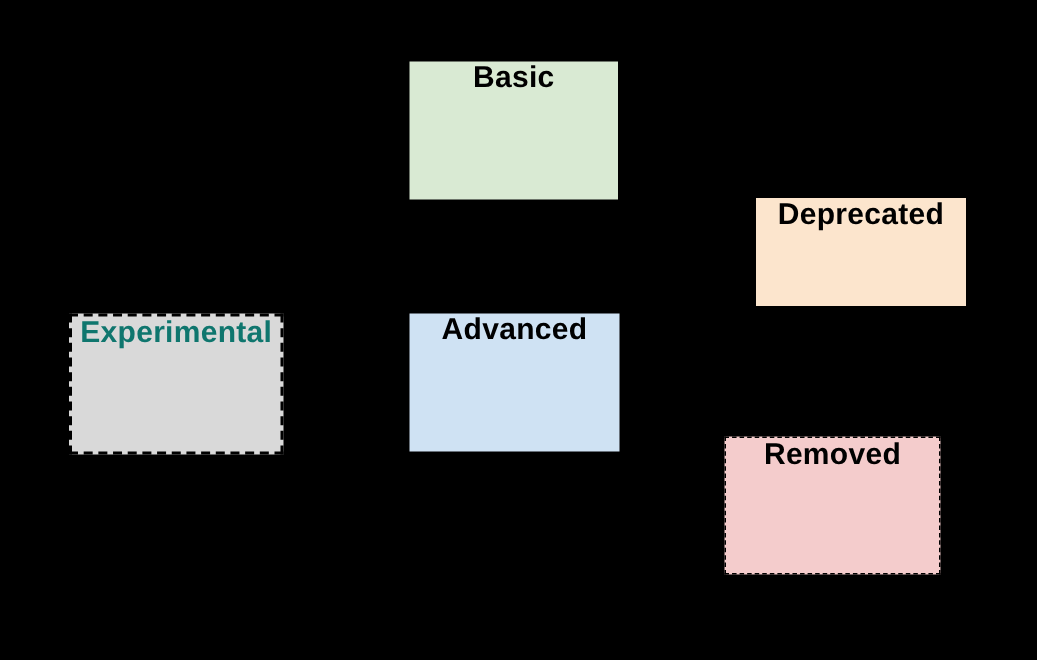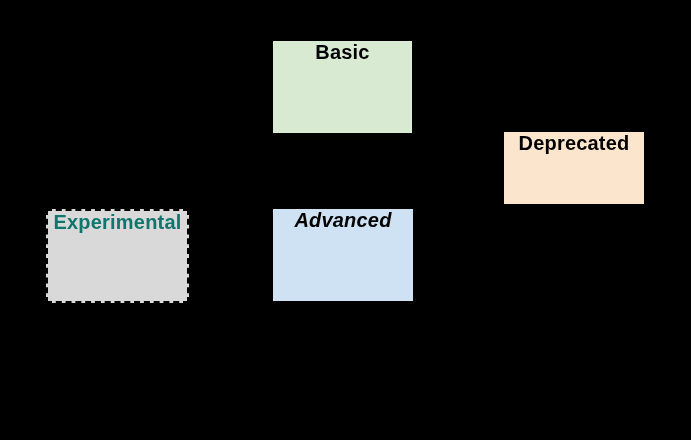--- a/index.html
+++ b/index.html
@@ -27,21 +27,21 @@
   .node-label {
     font-weight: bold;
     font-size: 20px;
     letter-spacing: 0.2px;
     white-space: nowrap;
   }
   
   .node--basic        { left: 273px; top: 41px;  width: 139px; height: 92px; }
   .node--deprecated   { left: 484px; top: 132px; width: 140px; height: 72px; margin-left: 20px; }
   .node--experimental { left: 46px;  top: 209px; width: 143px; height: 94px; }
-  .node--advanced     { left: 273px; top: 209px; width: 140px; height: 92px; font-style: italic; }
+  .node--advanced     { left: 273px; top: 209px; width: 140px; height: 92px; }
   .node--removed      { left: 483px; top: 291px; width: 144px; height: 92px; }
   
   .node--border-dashed { border-width: 2px;   border-style: dashed; }
   .node--border-dotted { border-width: 1.5px; border-style: dashed; }
 </style>
 </head>
 <body style="background: rgb(0, 0, 0);">
 
 <div class="canvas">
 
@@ -54,14 +54,17 @@
   </div>
 
   <div class="node node--experimental node--border-dashed" style="background: rgb(217, 217, 217); color: #0f766e; border-color: rgb(0, 0, 0);">
     <span class="node-label">Experimental</span>
   </div>
 
   <div class="node node--advanced" style="background: rgb(207, 226, 243); color: rgb(0, 0, 0);">
     <span class="node-label">Advanced</span>
   </div>
 
+  <div class="node node--removed node--border-dotted" style="background: rgb(244, 204, 204); color: rgb(0, 0, 0); border-color: rgb(0, 0, 0);">
+    <span class="node-label">Removed</span>
+  </div>
 
 </div>
 
 </body></html>

